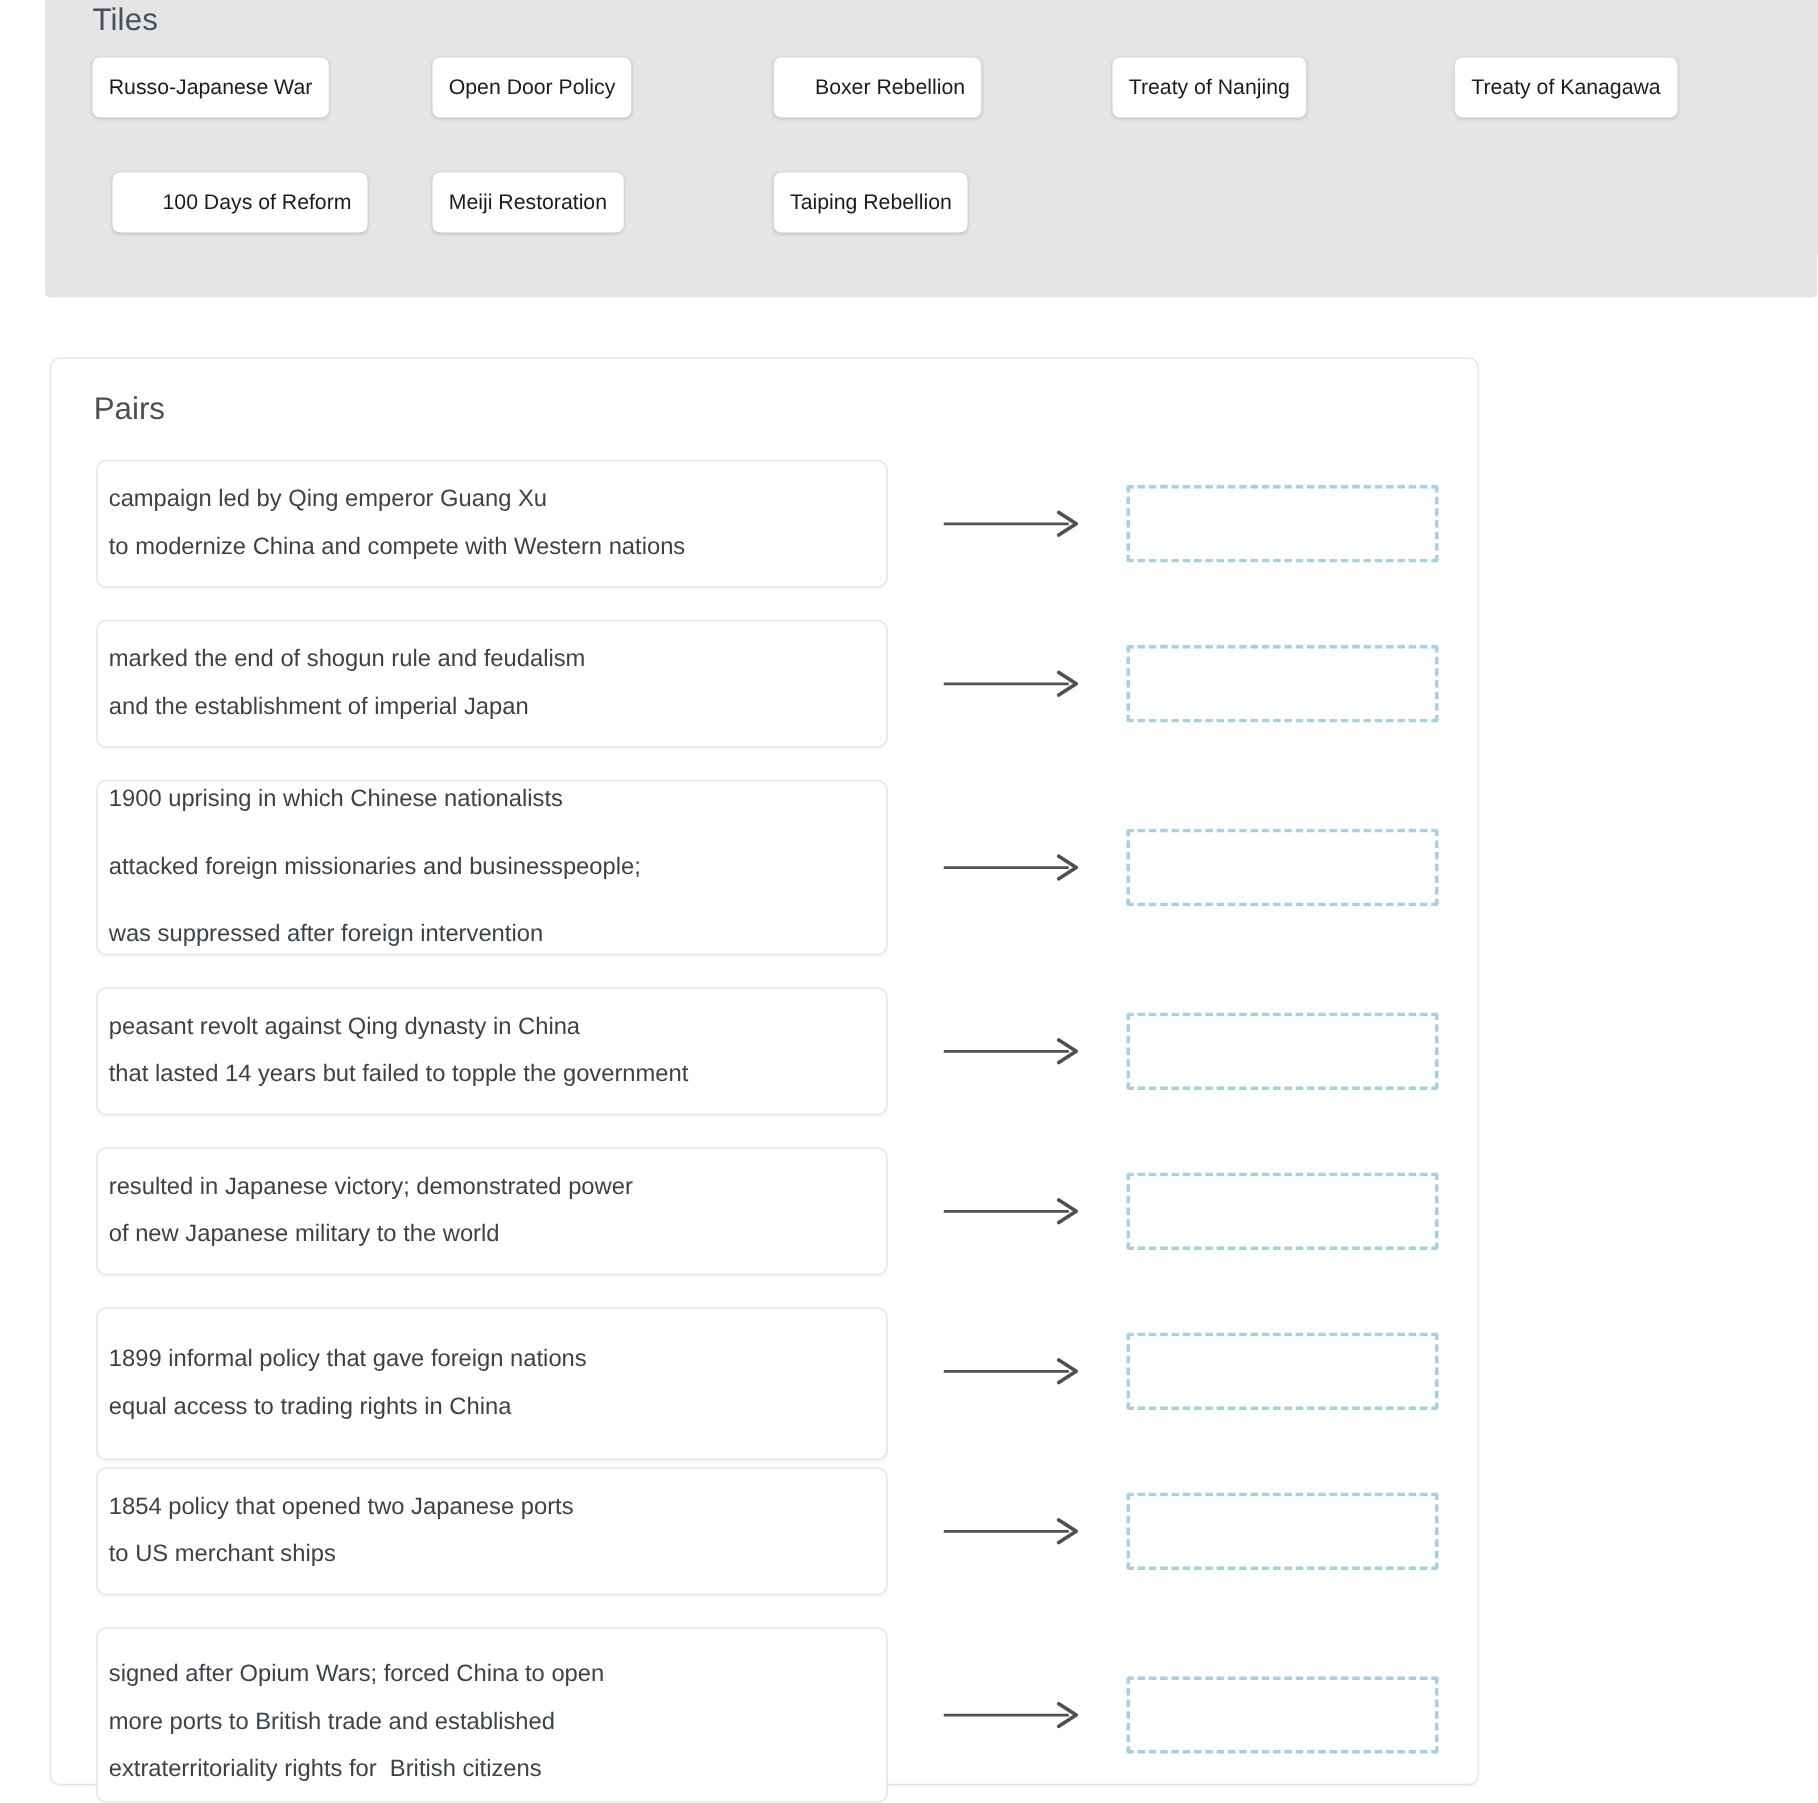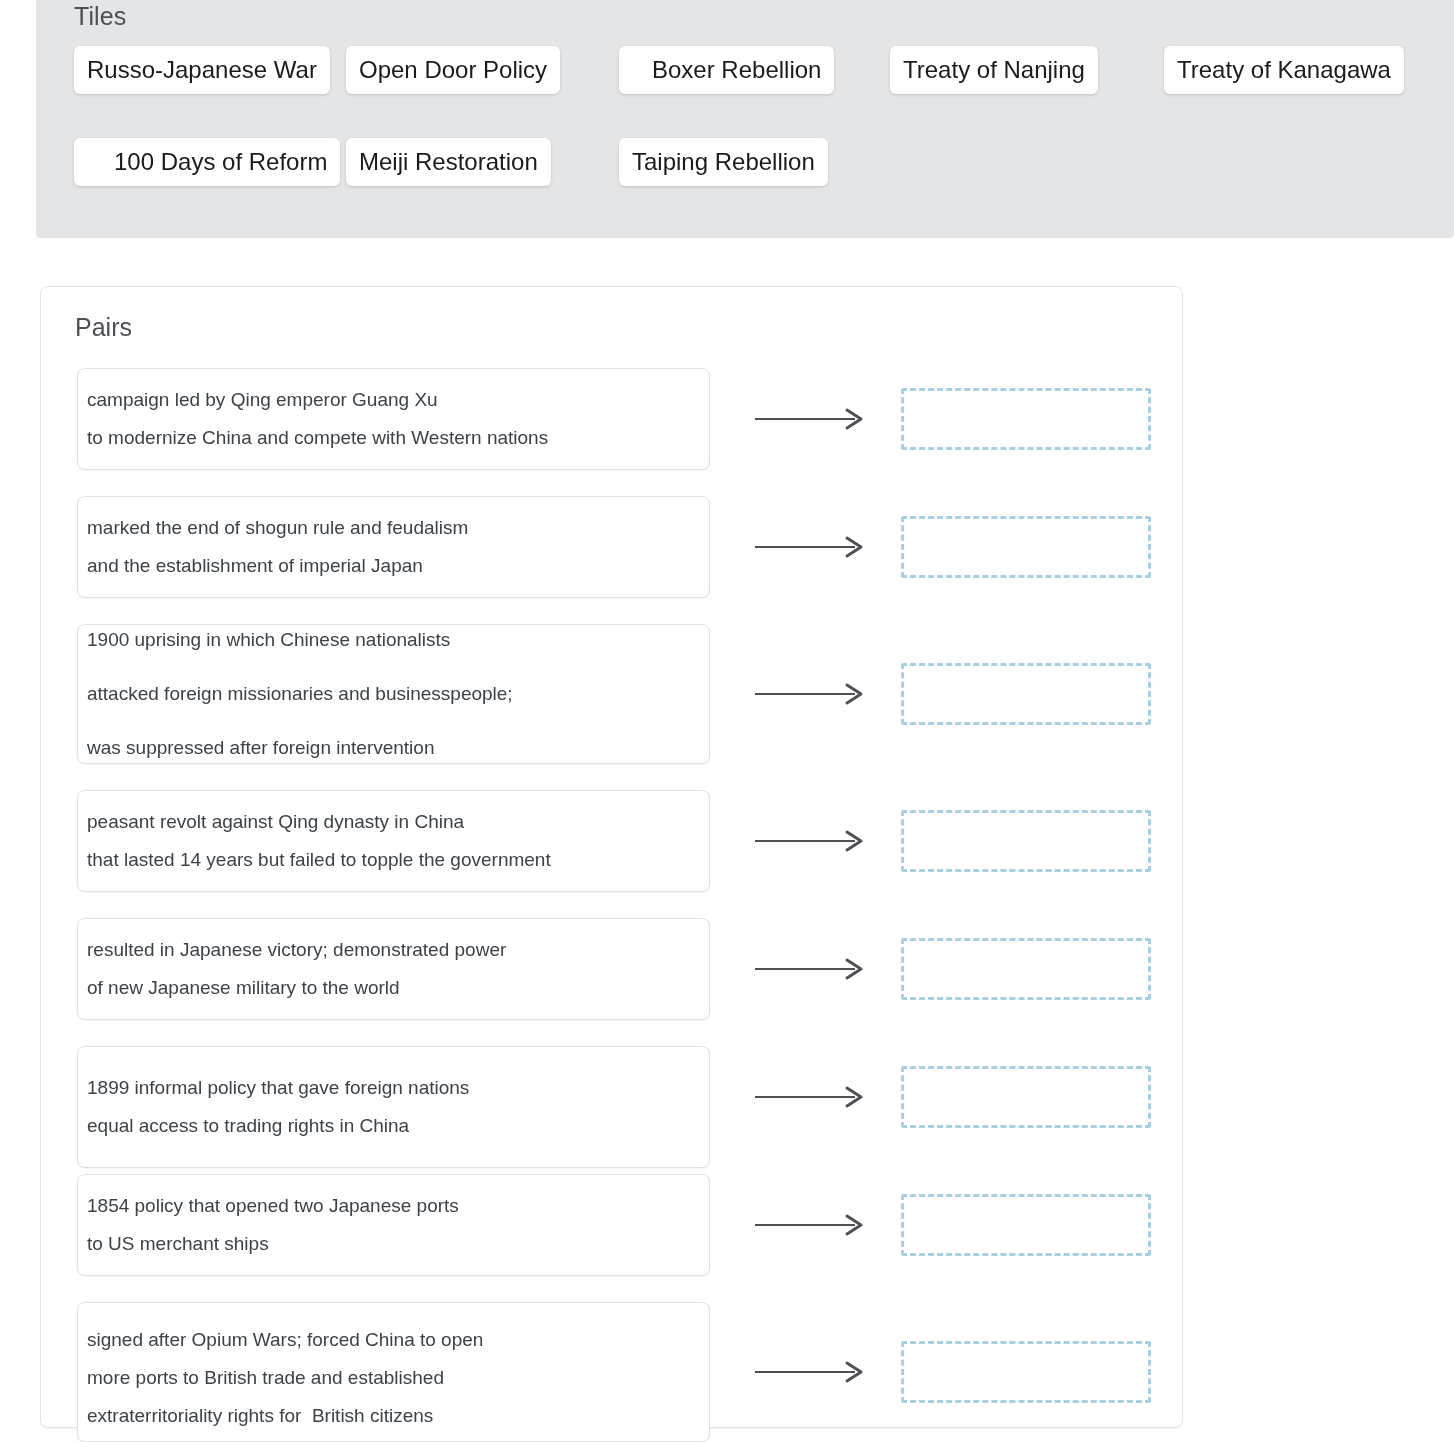--- a/index.html
+++ b/index.html
@@ -44,21 +44,21 @@
   }
   .tile {
     position: absolute;
     height: 48px;
     background: #ffffff;
     border-radius: 6px;
     box-shadow: 0 1px 3px rgba(0,0,0,0.16);
     display: flex;
     align-items: center;
     padding: 0 13px;
-    font-size: 24px;
+    font-size: 17px;
     color: #1b1b1b;
     white-space: nowrap;
     cursor: pointer;
   }
 
   
   .pairs-card {
     position: absolute;
     left: 40px;
     top: 286px;
@@ -141,21 +141,21 @@
         </div>
         <div class="tile" style="left: 545px; top: 0px; padding-left: 33px;">
           <span>Boxer Rebellion</span>
         </div>
         <div class="tile" style="left: 816px; top: 0px;">
           <span>Treaty of Nanjing</span>
         </div>
         <div class="tile" style="left: 1090px; top: 0px;">
           <span>Treaty of Kanagawa</span>
         </div>
-        <div class="tile" style="left: 0px; top: 92px; padding-left: 40px;">
+        <div class="tile" style="left: 16px; top: 92px; padding-left: 40px;">
           <span>100 Days of Reform</span>
         </div>
         <div class="tile" style="left: 272px; top: 92px;">
           <span>Meiji Restoration</span>
         </div>
         <div class="tile" style="left: 545px; top: 92px;">
           <span>Taiping Rebellion</span>
         </div>
       </div>
   </div>

